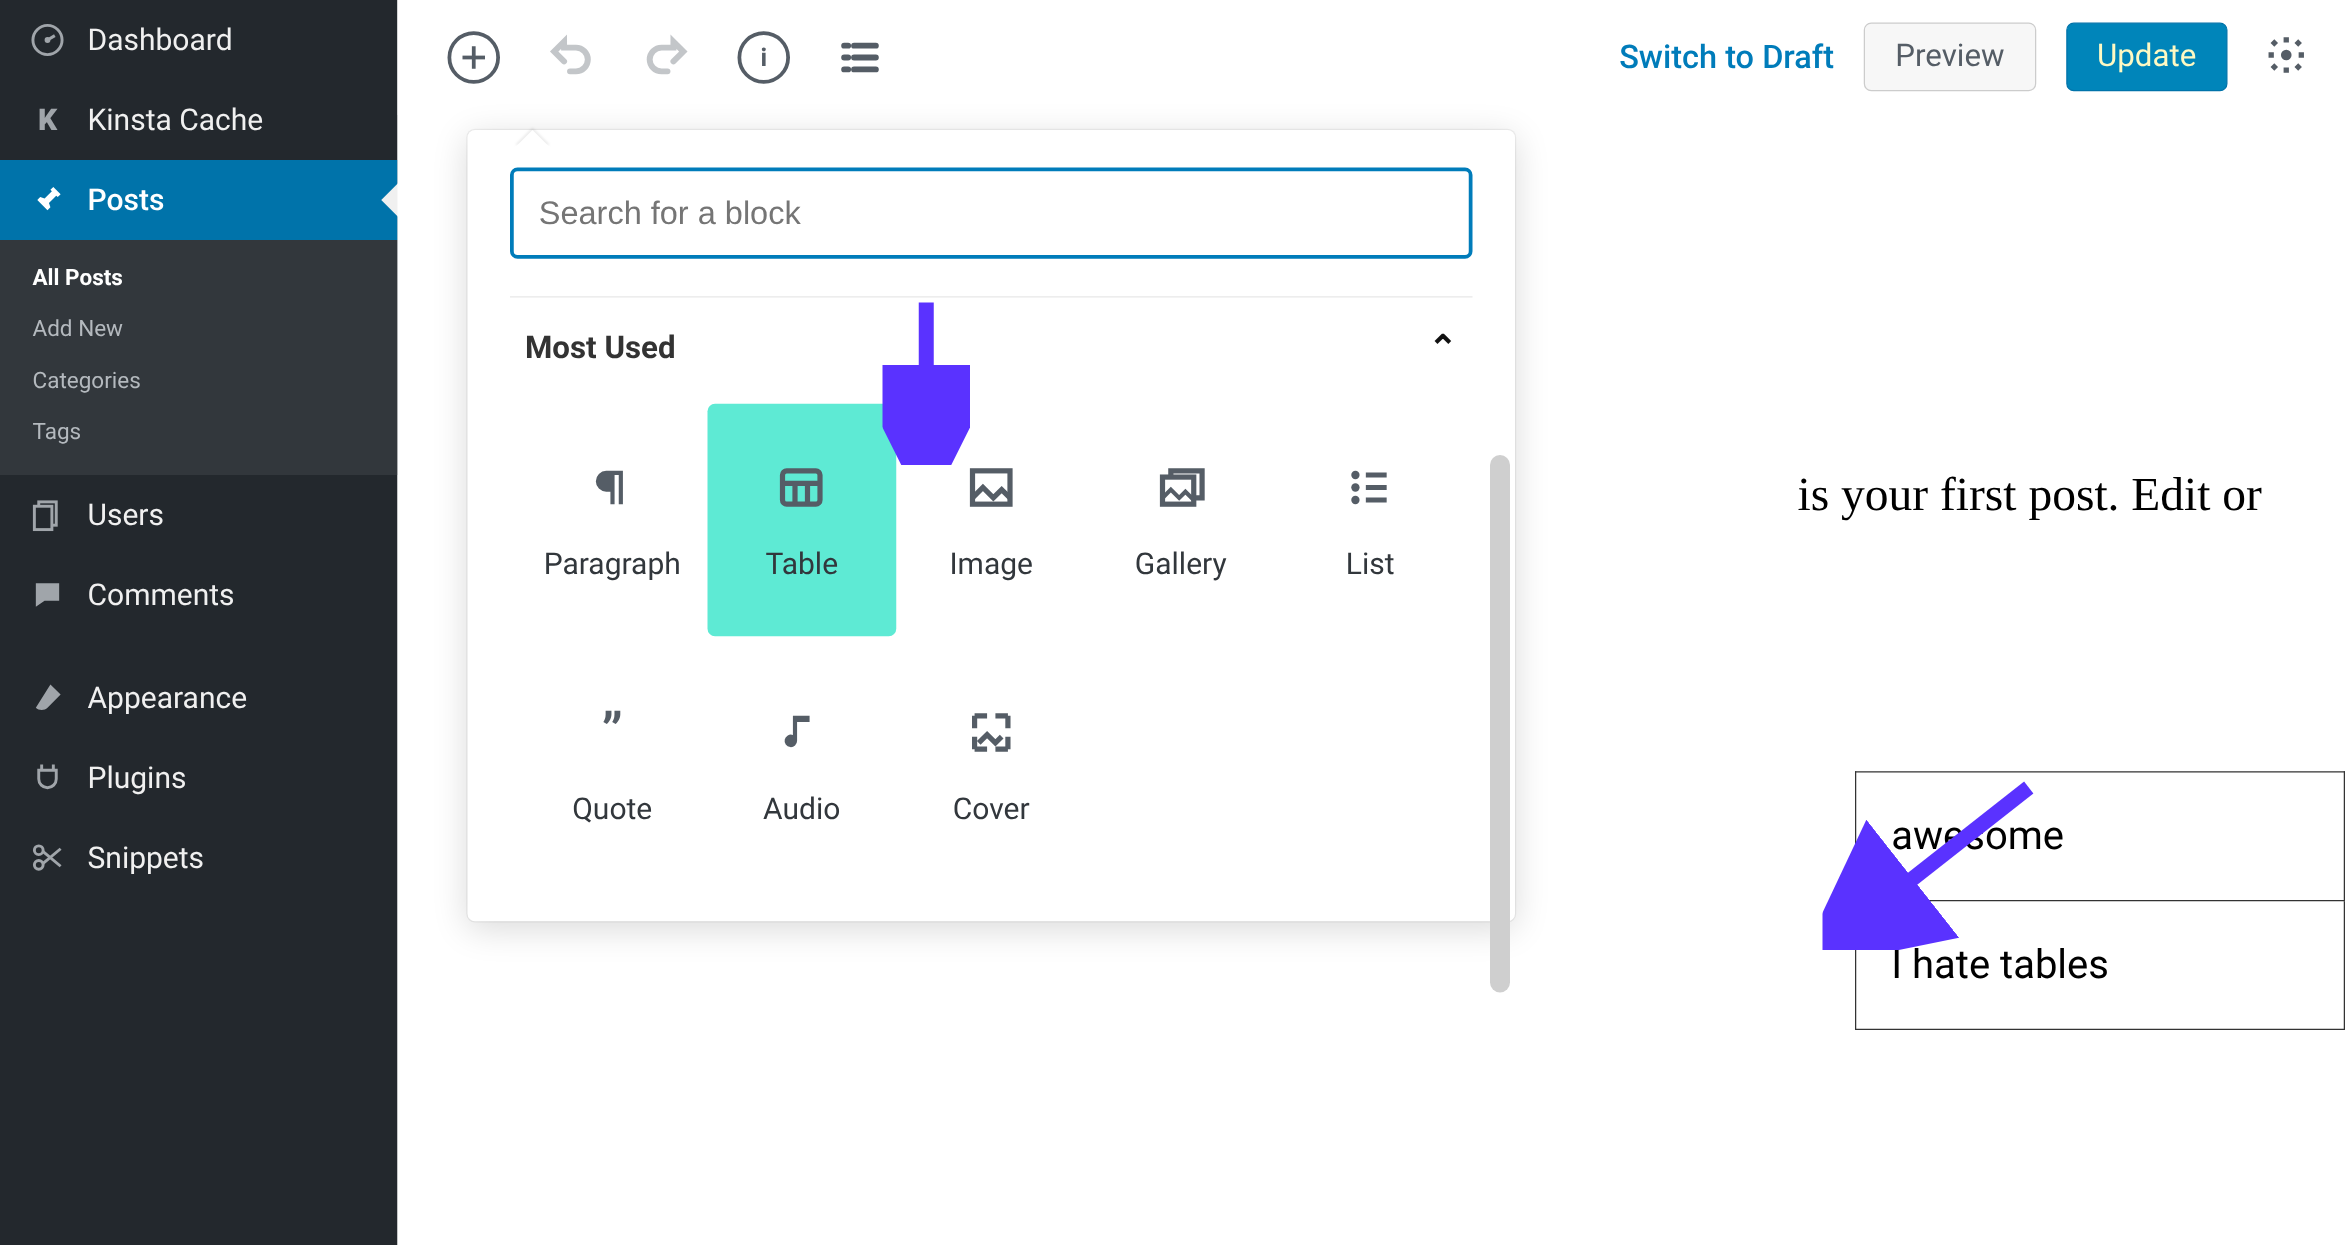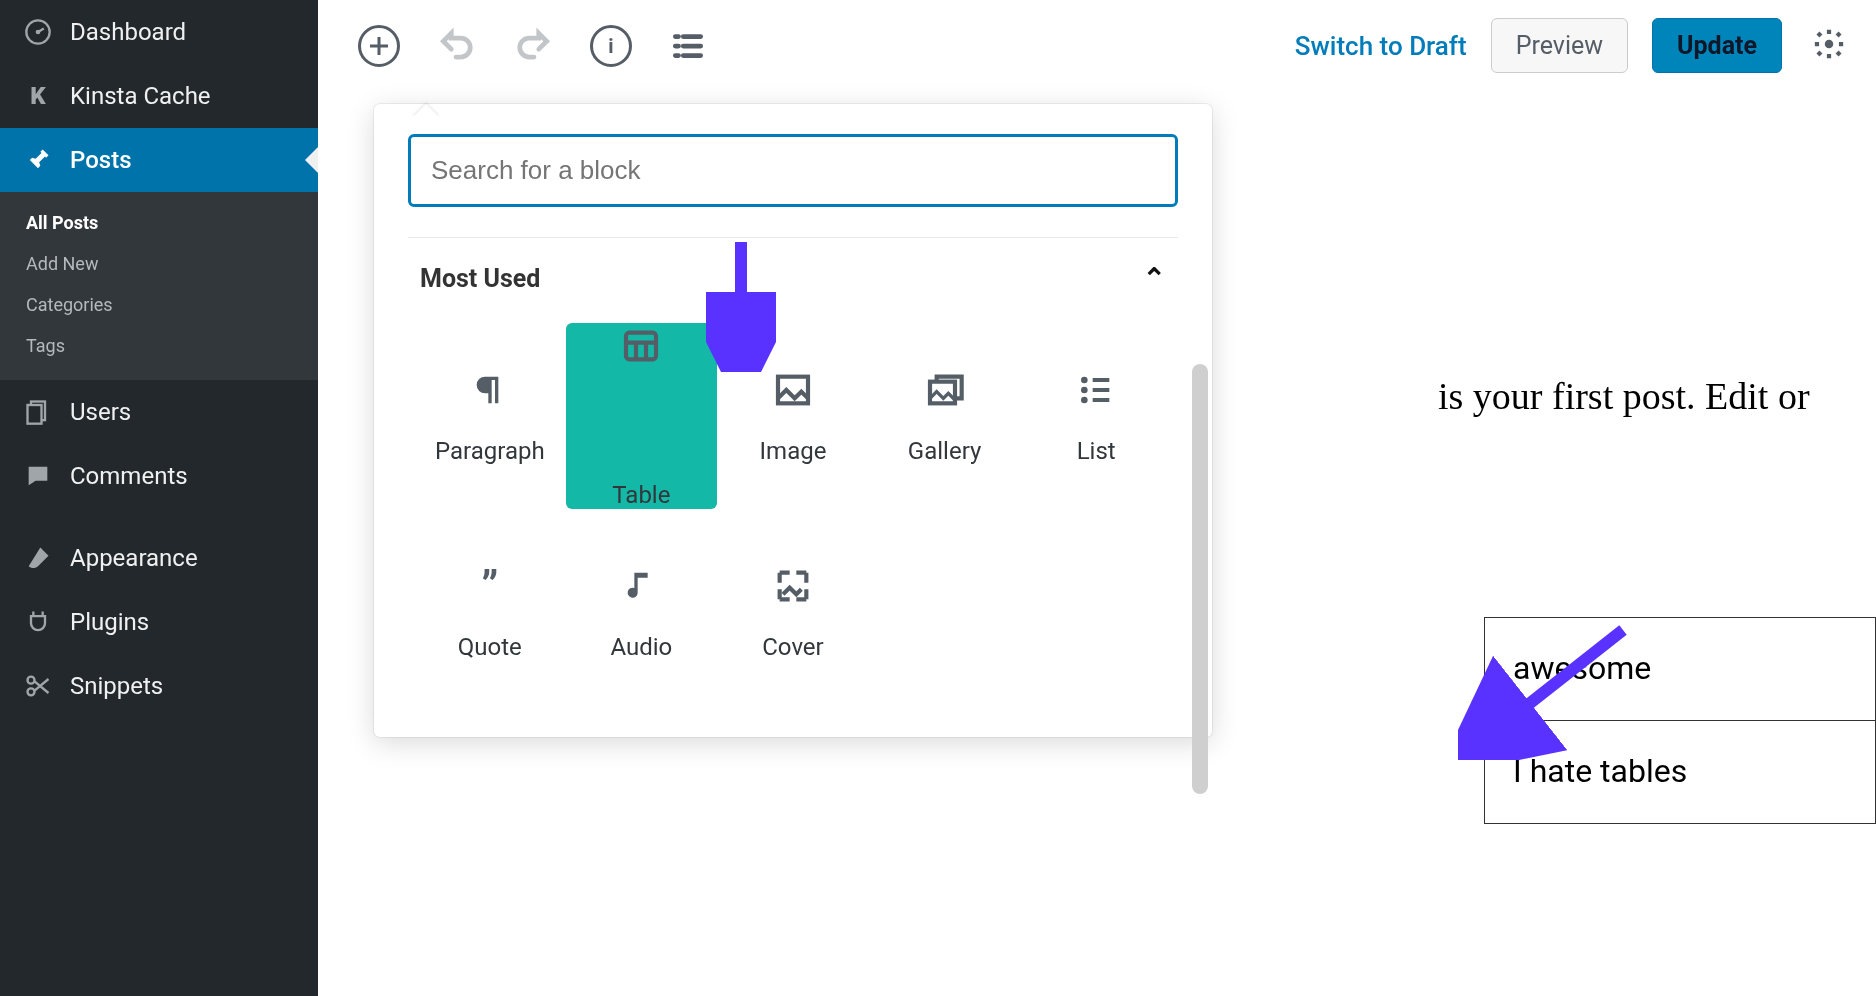--- a/index.html
+++ b/index.html
@@ -120,21 +120,21 @@
   .editor-right .link-btn{
     color:#007cba; font-size:26px; font-weight:500; cursor:pointer;
   }
   .editor-right .btn{
     font-size:25px; padding: 12px 24px; border-radius:6px; cursor:pointer;
     border:1px solid #ccc;
     background:#f7f7f7;
     color:#555d66;
   }
   .editor-right .btn.primary{
-    background:#0085ba; border-color:#0073aa; color:#0f172a; font-weight:700;
+    background:#0085ba; border-color:#0073aa; color:#fef9c3; font-weight:400;
   }
 
   
   .editor-body {
     padding-top: 280px;
     font-family: Georgia, "Times New Roman", serif;
     font-size: 38px;
     line-height: 1.3;
   }
   .editor-body .fragment{
@@ -206,22 +206,21 @@
   .block-item{
     height: 186px;
     display:flex; flex-direction:column;
     align-items:center; justify-content:center;
     gap: 24px;
     cursor:pointer;
     border-radius: 6px;
     position:relative;
   }
   .block-item.hovered{
-    background:#14b8a6;
-    justify-content:space-between;
+    background:#5eead4;
   }
   .block-item .bicon{
     width: 46px; height: 46px;
     display:flex; align-items:center; justify-content:center;
     color:#555d66; fill:#555d66;
   }
   .block-item .blabel{
     font-size: 24px;
     color:#32373c;
   }

